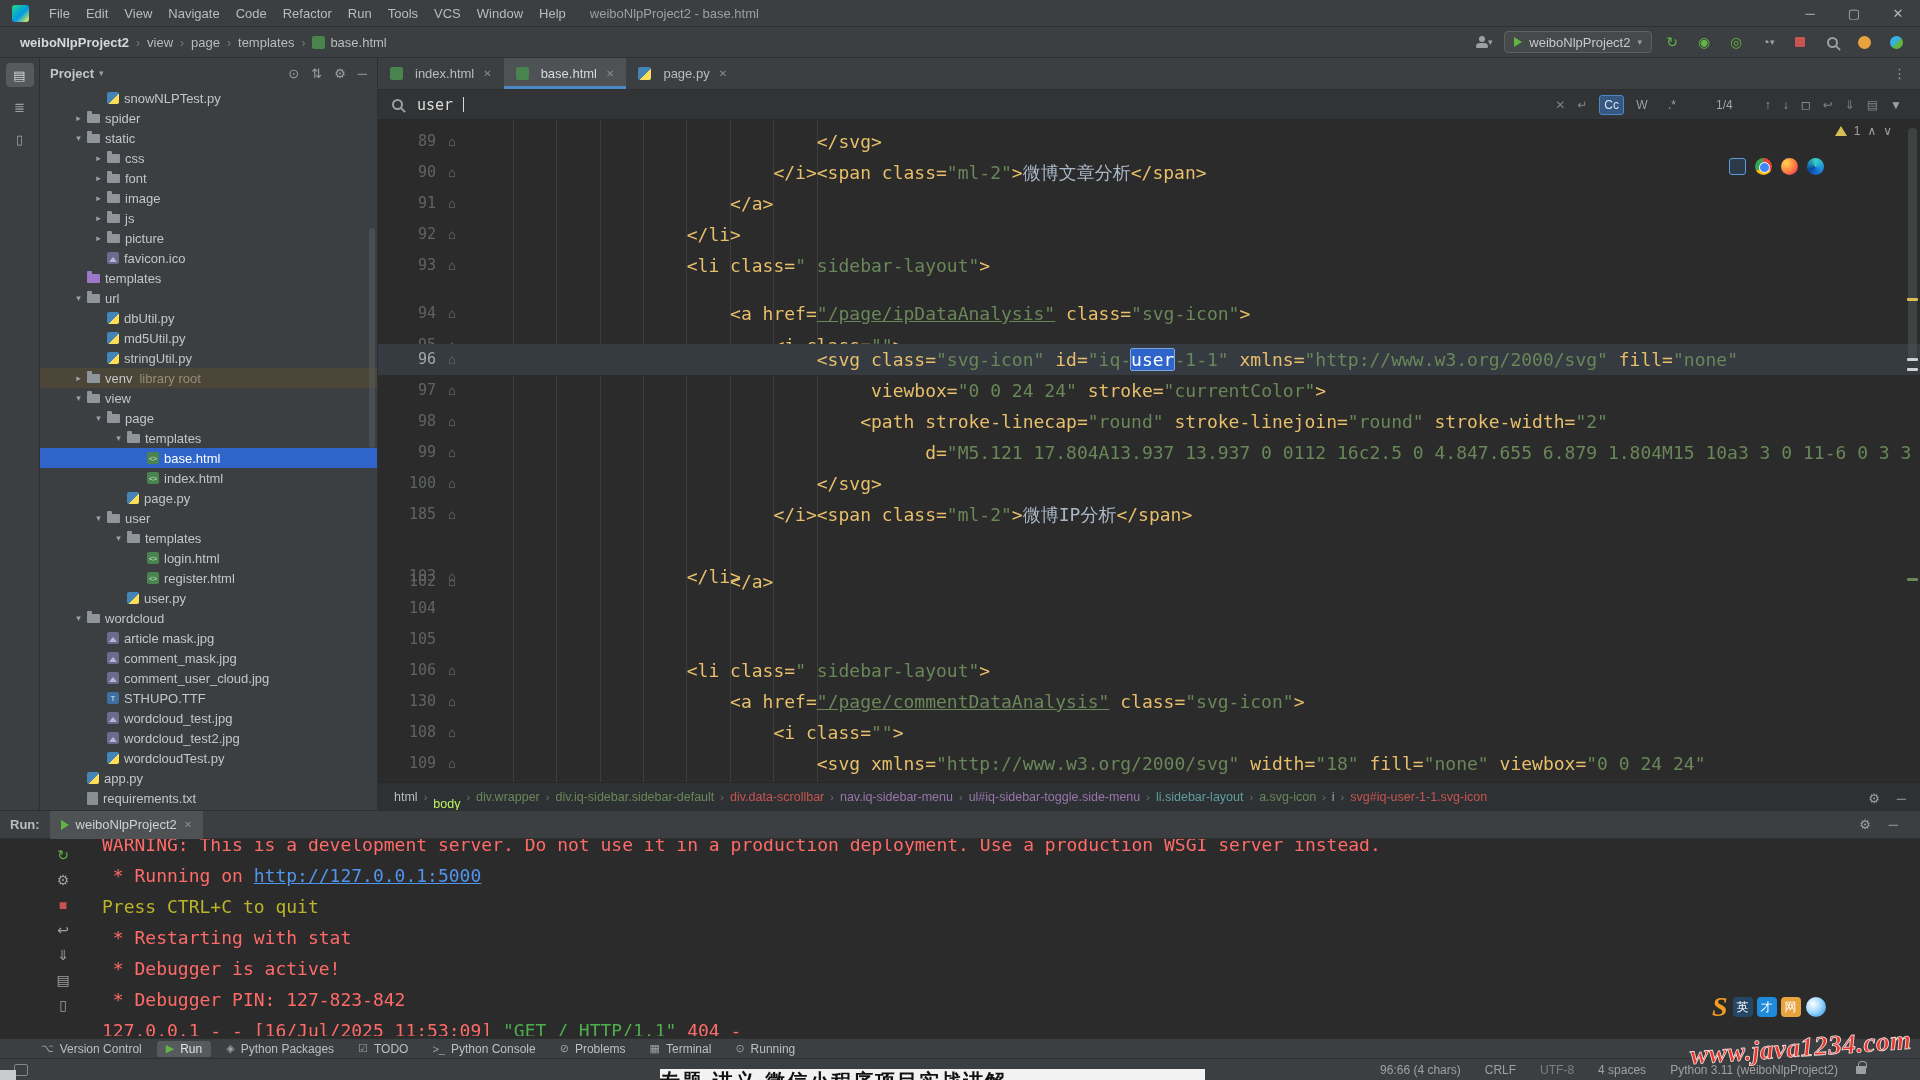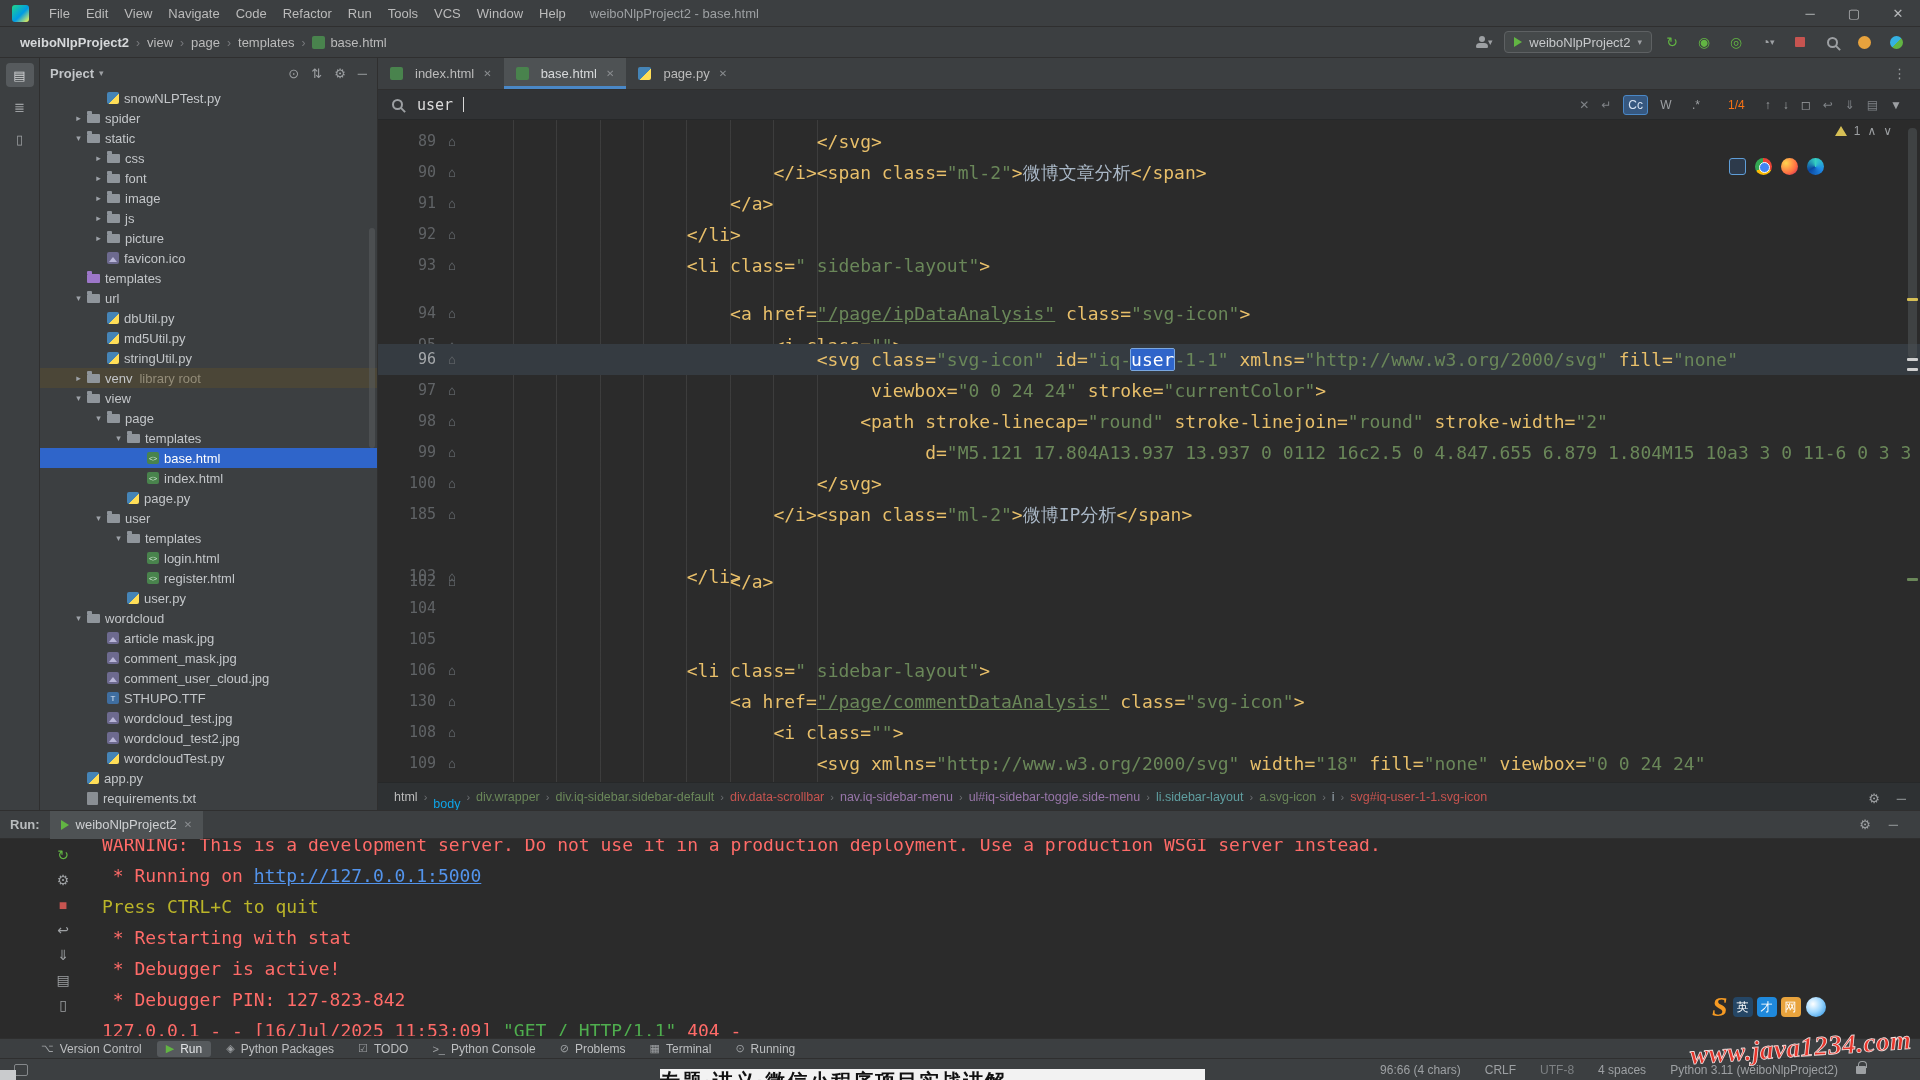--- a/index.html
+++ b/index.html
@@ -423,21 +423,21 @@
     <span class="query">user</span>
       <span class="caret"></span>
     <div id="search-right">
       <span class="sdim">✕</span>
       <span class="sdim">↵</span>
       <span id="toggles-holder" style="display:flex;gap:6px">
           <span class="tgl on">Cc</span>
           <span class="tgl">W</span>
           <span class="tgl">.*</span>
         </span>
-      <span style="margin:0 8px;color:#f97316">1/4</span>
+      <span style="margin:0 20px;color:#a3a3a3">1/4</span>
       <span>↑</span>
       <span>↓</span>
       <span>◻</span>
       <span class="sdim">↩</span>
       <span class="sdim">⇓</span>
       <span class="sdim">▤</span>
       <span class="funnel">▼</span>
     </div>
   </div>
 
@@ -484,21 +484,21 @@
 
   <div id="escroll"></div>
   <span class="emark" style="top:300px;background:#cfcfcf"></span>
   <span class="emark" style="top:310px;background:#cfcfcf"></span>
   <span class="emark" style="top:240px;background:#d6bf55"></span>
   <span class="emark" style="top:520px;background:#6a8759"></span>
 
   <div id="ebread">
       <span style="color: rgb(187, 187, 187);">html</span>
       <span class="sep">›</span>
-      <span style="color: #0ea5e9; margin-top: 14px;">body</span>
+      <span style="color: #bef264; margin-top: 14px;">body</span>
       <span class="sep">›</span>
       <span style="color: rgb(106, 135, 89);">div.wrapper</span>
       <span class="sep">›</span>
       <span style="color: rgb(106, 135, 89);">div.iq-sidebar.sidebar-default</span>
       <span class="sep">›</span>
       <span style="color: rgb(199, 84, 80);">div.data-scrollbar</span>
       <span class="sep">›</span>
       <span style="color: rgb(152, 118, 170);">nav.iq-sidebar-menu</span>
       <span class="sep">›</span>
       <span style="color: rgb(152, 118, 170);">ul#iq-sidebar-toggle.side-menu</span>

